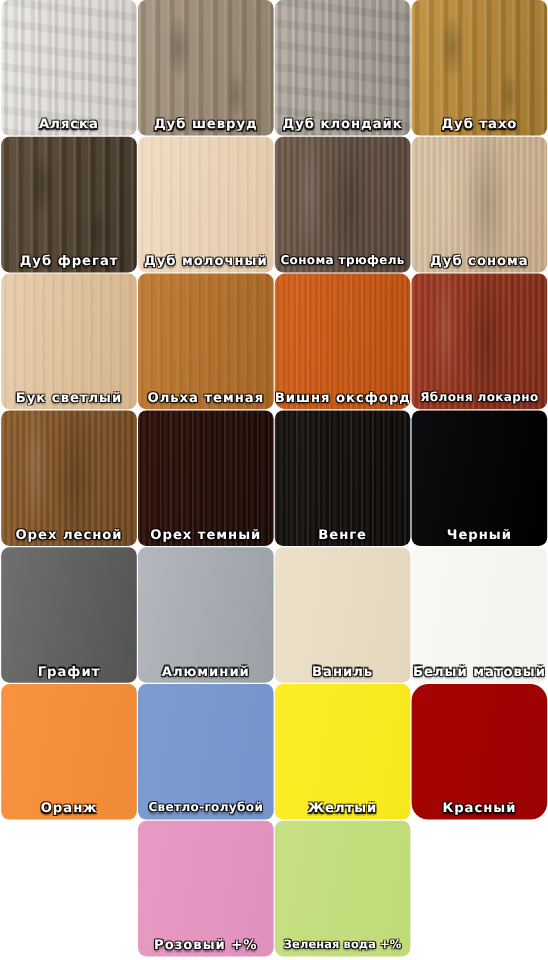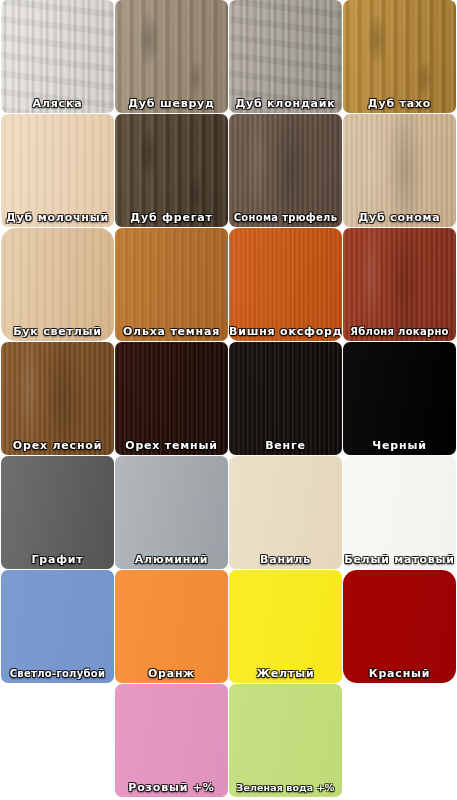--- a/index.html
+++ b/index.html
@@ -119,37 +119,37 @@
       <div class="lbl">Дуб шевруд</div>
     </div>
     <div class="swatch" style="background: linear-gradient(100deg, rgb(179, 172, 163), rgb(150, 144, 134));">
       <div class="tex grain-rough"></div>
       <div class="lbl">Дуб клондайк</div>
     </div>
     <div class="swatch" style="background: linear-gradient(100deg, rgb(192, 145, 63), rgb(156, 113, 39)); padding-left: 41px;">
       <div class="tex grain-knot"></div>
       <div class="lbl">Дуб тахо</div>
     </div>
+    <div class="swatch" style="background: linear-gradient(100deg, rgb(90, 74, 54), rgb(58, 46, 32));">
+      <div class="tex grain-knot"></div>
+      <div class="lbl">Дуб фрегат</div>
+    </div>
     <div class="swatch" style="background: linear-gradient(100deg, rgb(242, 221, 195), rgb(226, 199, 166));">
       <div class="tex grain-fine"></div>
       <div class="lbl">Дуб молочный</div>
     </div>
-    <div class="swatch" style="background: linear-gradient(100deg, rgb(90, 74, 54), rgb(58, 46, 32));">
-      <div class="tex grain-knot"></div>
-      <div class="lbl">Дуб фрегат</div>
-    </div>
     <div class="swatch" style="background: linear-gradient(100deg, rgb(111, 91, 76), rgb(83, 66, 54));">
       <div class="tex grain-arc"></div>
       <div class="lbl sm">Сонома трюфель</div>
     </div>
     <div class="swatch" style="background: linear-gradient(100deg, rgb(221, 198, 168), rgb(199, 171, 136));">
       <div class="tex grain-arc"></div>
       <div class="lbl">Дуб сонома</div>
     </div>
-    <div class="swatch" style="background: linear-gradient(100deg, rgb(232, 206, 172), rgb(210, 177, 135)); border-radius: 15px;">
+    <div class="swatch" style="background: linear-gradient(100deg, rgb(232, 206, 172), rgb(210, 177, 135));">
       <div class="tex grain-fine"></div>
       <div class="lbl">Бук светлый</div>
     </div>
     <div class="swatch" style="background: linear-gradient(100deg, rgb(192, 123, 51), rgb(161, 96, 31));">
       <div class="tex grain-fine"></div>
       <div class="lbl">Ольха темная</div>
     </div>
     <div class="swatch" style="background: linear-gradient(100deg, rgb(210, 96, 26), rgb(185, 76, 12)); border-radius: 9px;">
       <div class="tex grain-v"></div>
       <div class="lbl">Вишня оксфорд</div>
@@ -183,27 +183,27 @@
       <div class="lbl">Алюминий</div>
     </div>
     <div class="swatch" style="background: linear-gradient(100deg, rgb(236, 224, 201), rgb(228, 215, 189));">
       <div class="tex flat"></div>
       <div class="lbl">Ваниль</div>
     </div>
     <div class="swatch" style="background: linear-gradient(100deg, rgb(248, 248, 244), rgb(242, 242, 238)); padding-left: 16px;">
       <div class="tex flat"></div>
       <div class="lbl">Белый матовый</div>
     </div>
+    <div class="swatch" style="background: linear-gradient(100deg, rgb(247, 146, 62), rgb(240, 138, 52));">
+      <div class="tex flat"></div>
+      <div class="lbl">Оранж</div>
+    </div>
     <div class="swatch" style="background: linear-gradient(100deg, rgb(123, 155, 209), rgb(116, 148, 203));">
       <div class="tex flat"></div>
       <div class="lbl sm">Светло-голубой</div>
-    </div>
-    <div class="swatch" style="background: linear-gradient(100deg, rgb(247, 146, 62), rgb(240, 138, 52));">
-      <div class="tex flat"></div>
-      <div class="lbl">Оранж</div>
     </div>
     <div class="swatch" style="background: linear-gradient(100deg, rgb(251, 238, 38), rgb(246, 232, 28));">
       <div class="tex flat"></div>
       <div class="lbl">Желтый</div>
     </div>
     <div class="swatch" style="background: linear-gradient(100deg, rgb(166, 3, 3), rgb(156, 2, 2)); border-radius: 14px;">
       <div class="tex flat"></div>
       <div class="lbl">Красный</div>
     </div>
     <div class="swatch" style="background: transparent;"></div>

